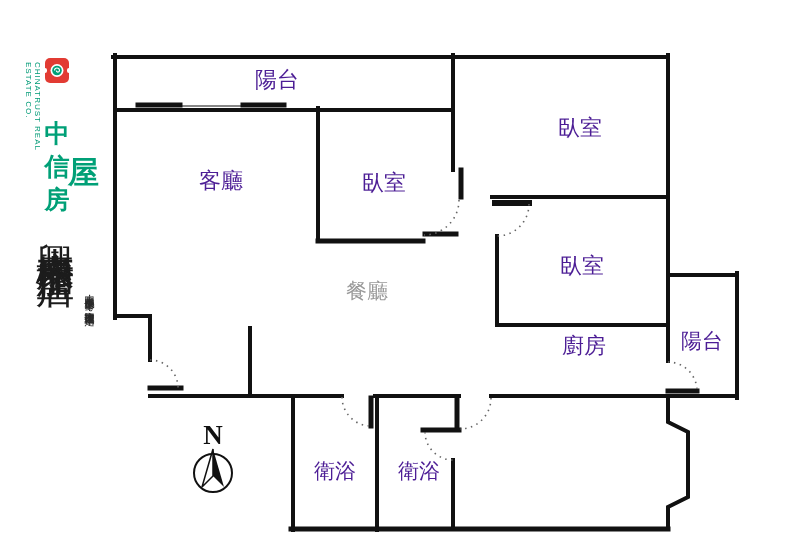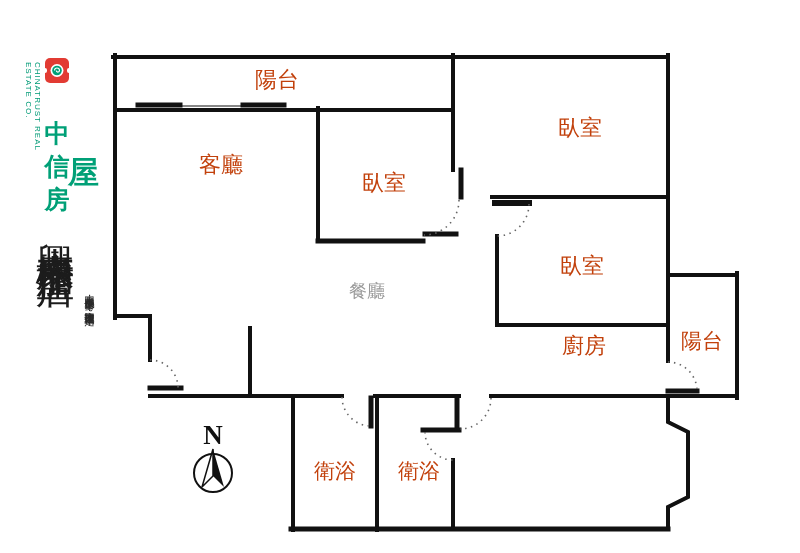--- a/index.html
+++ b/index.html
@@ -33,25 +33,25 @@
   .disclaimer{
     position:absolute;left:82px;top:288px;height:190px;
     writing-mode:vertical-rl;text-orientation:upright;
     font-family:"Liberation Serif","DejaVu Serif",serif;
     font-size:10px;letter-spacing:0.5px;color:#2a2a2a;
   }
   
   .plan-svg{position:absolute;left:0;top:0;}
   .room-label{
     position:absolute;transform:translate(-50%,-50%);
-    font-size:22px;color:#c2410c;white-space:nowrap;
+    font-size:22px;color:#4c1d95;white-space:nowrap;
     font-family:"Liberation Sans",sans-serif;
   }
   .room-label.small{font-size:21px;}
-  .room-label.faded{color:#999999;font-size:18px;font-family:Liberation Serif, serif;}
+  .room-label.faded{color:#999999;font-size:21px;font-family:Liberation Serif, serif;}
   .compass-n{
     position:absolute;left:213px;top:435px;transform:translate(-50%,-50%);
     font-family:"Liberation Serif","DejaVu Serif",serif;
     font-size:27px;color:#111;font-weight:bold;
   }
 </style>
 </head>
 <body>
 
 <div class="canvas">
@@ -132,21 +132,21 @@
     </g>
 
     <g>
       <circle cx="213" cy="473" r="19" fill="none" stroke="#111" stroke-width="2"></circle>
       <path d="M213,449 L224,487 L213,476 Z" fill="#111111"></path>
       <path d="M213,449 L202,487 L213,476 Z" fill="#ffffff" stroke="#111111" stroke-width="1.5"></path>
     </g>
   </svg>
 
   <div class="room-label" style="left:277px;top:80px">陽台</div>
-  <div class="room-label" style="left:221px;top:165px">客廳</div>
+  <div class="room-label" style="left:221px;top:181px">客廳</div>
   <div class="room-label" style="left:384px;top:183px">臥室</div>
   <div class="room-label" style="left:580px;top:128px">臥室</div>
   <div class="room-label" style="left:582px;top:266px">臥室</div>
   <div class="room-label faded" style="left:367px;top:291px">餐廳</div>
   <div class="room-label" style="left:584px;top:346px">廚房</div>
   <div class="room-label small" style="left:702px;top:341px">陽台</div>
   <div class="room-label small" style="left:335px;top:471px">衛浴</div>
   <div class="room-label small" style="left:419px;top:471px">衛浴</div>
 
   <div class="compass-n">N</div>

